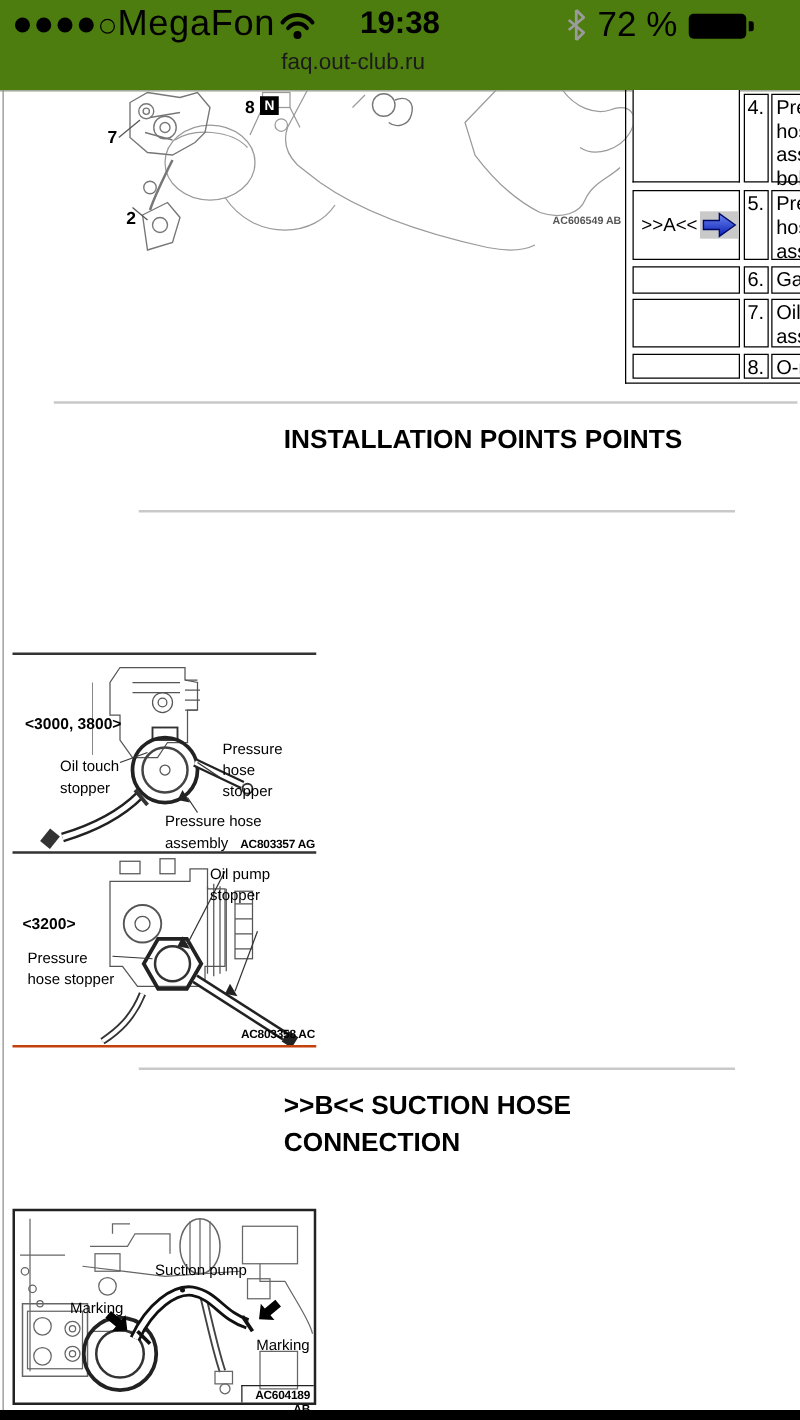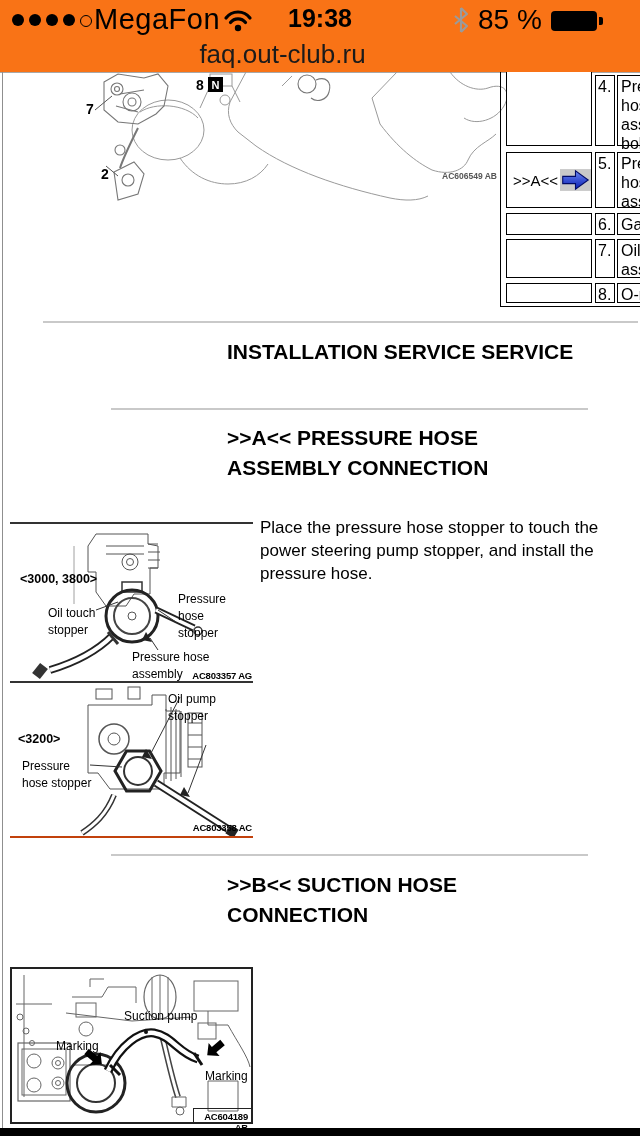--- a/index.html
+++ b/index.html
@@ -2,30 +2,30 @@
 <html><head>
 <meta charset="utf-8">
 <style>
   html,body{margin:0;padding:0;background:#fff;}
   #screen{position:relative;width:640px;height:1136px;overflow:hidden;background:#ffffff;
           font-family:"Liberation Sans",sans-serif;color:#000;}
   .abs{position:absolute;}
   .preline{white-space:pre-line;}
 
   
-  #topbar{left:0;top:0;width:640px;height:72px;background:#f97316;border-bottom:1px solid #a8a8a8;}
+  #topbar{left:0;top:0;width:640px;height:72px;background:#4d7c0f;border-bottom:1px solid #a8a8a8;}
   .dot{position:absolute;top:14px;width:12px;height:12px;border-radius:50%;}
   .dot.filled{background:#000;}
   .dot.hollow{border:1.5px solid #000;width:10px;height:10px;top:14.5px;}
   #carrier{left:94px;top:3px;font-size:29px;letter-spacing:0.5px;}
   #clock{left:250px;top:4px;width:140px;text-align:center;font-size:25px;font-weight:bold;}
   #pct{left:478px;top:4px;font-size:28px;}
   #batt-body{left:551px;top:11px;width:46px;height:20px;background:#000;border-radius:4px;}
   #batt-tip{left:599px;top:17px;width:4px;height:8px;background:#000;border-radius:0 2px 2px 0;}
-  #urlbar{left:0;top:39px;width:565px;text-align:center;font-size:26px;color:#1b1b1b;}
+  #urlbar{left:0;top:39px;width:565px;text-align:center;font-size:18px;color:#1b1b1b;}
 
   
   #page-left-border{left:2px;top:72px;width:1px;height:1056px;background:#8f8f8f;}
   #bottombar{left:0;top:1128px;width:640px;height:8px;background:#000;}
 
   
   .divider{height:2px;background:#c9c9c9;}
   .h1{font-size:21px;font-weight:bold;line-height:30px;}
   .para{font-size:17px;line-height:23px;}
 
@@ -61,21 +61,21 @@
     <span class="abs" id="carrier">MegaFon</span>
     <svg class="abs" style="left:223px;top:7px" width="30" height="26" viewBox="0 0 30 26">
       <path d="M3,11 A15,15 0 0 1 27,11" fill="none" stroke="#000" stroke-width="3.2" stroke-linecap="round"></path>
       <path d="M7.5,15.5 A9.5,9.5 0 0 1 22.5,15.5" fill="none" stroke="#000" stroke-width="3.2" stroke-linecap="round"></path>
       <circle cx="15" cy="21" r="3.2" fill="#000"></circle>
     </svg>
     <span class="abs" id="clock">19:38</span>
     <svg class="abs" style="left:452px;top:6px" width="18" height="28" viewBox="0 0 18 28">
       <path d="M9,2 L9,26 M9,2 L15,8 L3,18 M9,26 L15,20 L3,10" fill="none" stroke="#9b9b9b" stroke-width="2.2" stroke-linejoin="round"></path>
     </svg>
-    <span class="abs" id="pct">85 %</span>
+    <span class="abs" id="pct">72 %</span>
     <span class="abs" id="batt-body"></span>
     <span class="abs" id="batt-tip"></span>
     <div class="abs" id="urlbar">faq.out-club.ru</div>
   </div>
 
   <div class="abs" id="page-left-border"></div>
 
   <svg class="abs" style="left:60px;top:72px" width="450" height="160" viewBox="0 0 450 160">
     <g fill="none" stroke="#9a9a9a" stroke-width="1">
       <path d="M186,0 L170,30 C166,42 170,52 178,60 L196,74"></path>
@@ -151,25 +151,23 @@
   <div class="tcell acell" style="left:506px;top:239px;width:86px;height:39px"></div>
   <div class="tcell tnum" style="left:595px;top:239px;width:20px;height:39px">7.</div>
   <div class="tcell ttxt preline" style="left:617px;top:239px;width:140px;height:39px">Oil pump
 assembly</div>
 
   <div class="tcell acell" style="left:506px;top:283px;width:86px;height:20px"></div>
   <div class="tcell tnum" style="left:595px;top:283px;width:20px;height:20px">8.</div>
   <div class="tcell ttxt preline" style="left:617px;top:283px;width:140px;height:20px">O-ring</div>
 
   <div class="abs divider" style="left:43px;top:321px;width:595px"></div>
-  <div class="abs h1" style="left:227px;top:337px">INSTALLATION SERVICE SERVICE</div>
+  <div class="abs h1" style="left:227px;top:337px">INSTALLATION POINTS POINTS</div>
 
   <div class="abs divider" style="left:111px;top:408px;width:477px"></div>
-  <div class="abs h1 preline" style="left:227px;top:423px">&gt;&gt;A&lt;&lt; PRESSURE HOSE
-ASSEMBLY CONNECTION</div>
 
   <div class="abs" id="fig-a1">
     <svg class="abs" style="left:0;top:0" width="243" height="157" viewBox="0 0 243 157">
       <g fill="none" stroke="#555" stroke-width="1">
         <path d="M64,22 V80" stroke="#888" stroke-width="0.8"></path>
         <path d="M86,10 h52 v10 l10,2 v22 h-8 v26 h-16 l-8,12 h-20 l-10,-14 v-20 h-8 v-26 l8,-12 z"></path>
         <path d="M96,22 h38 M96,30 h38"></path>
         <circle cx="120" cy="38" r="8"></circle>
           <circle cx="120" cy="38" r="3.5"></circle>
         <path d="M138,20 h10 M138,28 h12 M138,36 h12 M138,44 h10"></path>
@@ -195,23 +193,20 @@
     <span class="abs fig-variant" style="left:10px;top:4px">&lt;3000, 3800&gt;</span>
     <span class="abs fig-label preline" style="left:38px;top:81px">Oil touch
 stopper</span>
     <span class="abs fig-label preline" style="left:168px;top:67px">Pressure
 hose
 stopper</span>
     <span class="abs fig-label" style="left:122px;top:125px">Pressure hose assembly</span>
     <span class="abs fig-code" style="left:143px;top:146px;width:99px">AC803357 AG</span>
   </div>
 
-  <div class="abs para preline" style="left:260px;top:516px;width:360px">Place the pressure hose stopper to touch the
-power steering pump stopper, and install the
-pressure hose.</div>
 
   <div class="abs" id="fig-a2">
     <svg class="abs" style="left:0;top:0" width="243" height="153" viewBox="0 0 243 153">
       <g fill="none" stroke="#555" stroke-width="1">
         <path d="M78,22 h64 v-10 h14 v16 h14 v62 h-16 v16 h-54 l-12,-16 h-10 z"></path>
         <path d="M156,26 V96 M161,24 V98 M166,26 V96 M171,28 V94"></path>
         <rect x="178" y="30" width="14" height="54"></rect>
         <path d="M178,40 h14 M178,52 h14 M178,64 h14 M178,76 h14"></path>
         <circle cx="104" cy="56" r="15" stroke-width="1.5"></circle>
           <circle cx="104" cy="56" r="6"></circle>

